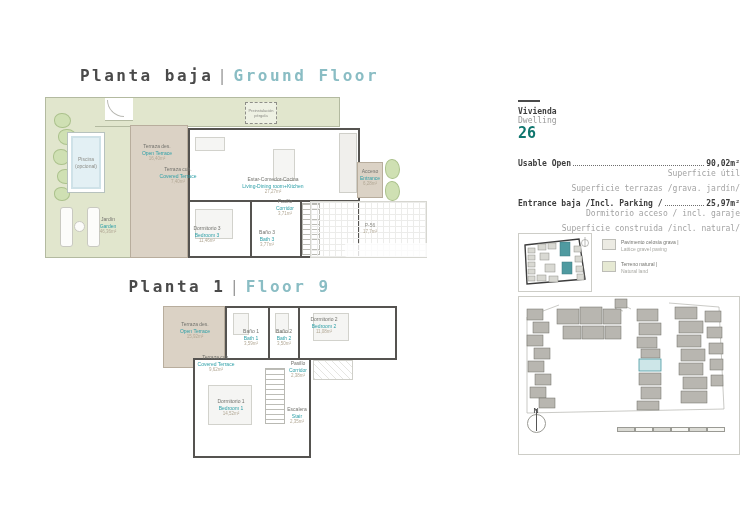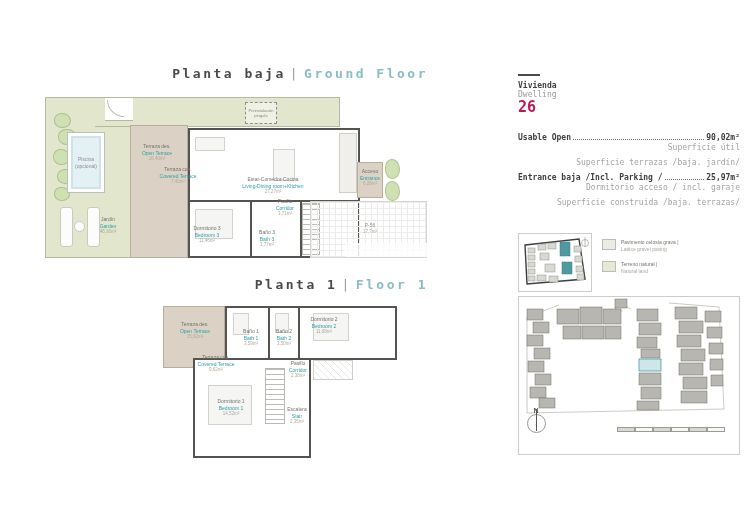--- a/index.html
+++ b/index.html
@@ -1,20 +1,20 @@
 <!DOCTYPE html>
 <html><head>
 <meta charset="utf-8">
 <style>
   html,body{margin:0;padding:0;background:#ffffff;}
   .page{position:relative;width:756px;height:528px;background:#ffffff;overflow:hidden;
         font-family:"DejaVu Sans Mono","Liberation Mono",monospace;color:#4a4a4a;}
   
-  .ptitle{position:absolute;left:45px;width:383px;text-align:right;
-          font-size:13px;font-weight:bold;letter-spacing:2.5px;color:#4a4a4a;white-space:nowrap;}
+  .ptitle{position:absolute;left:38px;width:383px;text-align:center;
+          font-size:16px;font-weight:bold;letter-spacing:2.5px;color:#4a4a4a;white-space:nowrap;}
   .ptitle .sep{color:#9a9a9a;font-weight:normal;margin:0 4px;}
   .ptitle .en{color:#8abdc4;font-weight:bold;}
   
   .plan{position:absolute;}
   .zone{position:absolute;box-sizing:border-box;}
   .garden{background:#e1e6cd;border:1px solid #b3baa0;}
   .tan{background:#dbd2c5;border:1px solid #b8ad9d;}
   .house{background:#ffffff;border:2px solid #555350;}
   .wall{position:absolute;background:#555350;}
   .furn{position:absolute;background:#f5f5f3;border:1px solid #d2d2cc;box-sizing:border-box;}
@@ -41,25 +41,25 @@
            border-top:none;border-right:none;background:transparent;}
   .watermark{position:absolute;background:rgba(255,255,255,.8);border-radius:2px;}
   
   .rlabel{position:absolute;transform:translate(-50%,-50%);text-align:center;
           font-family:"Liberation Sans",sans-serif;font-size:5px;line-height:1.3;white-space:nowrap;}
   .rlabel .es{color:#73736e;display:block;}
   .rlabel .en{color:#2fa0a8;display:block;}
   .rlabel .gy{color:#8f8f89;display:block;}
   .rlabel .ar{color:#b3a996;display:block;font-size:4.5px;}
   
-  .rp{position:absolute;left:518px;top:74px;width:222px;}
+  .rp{position:absolute;left:518px;top:100px;width:222px;}
   .rp-rule{width:22px;height:2px;background:#4a4a4a;margin-bottom:5px;}
   .dw-es{font-size:8px;font-weight:bold;color:#3d3d3d;}
   .dw-en{font-size:8px;color:#9a9a9a;}
-  .dw-num{font-size:15px;font-weight:bold;color:#be185d;line-height:1.1;}
+  .dw-num{font-size:15px;font-weight:bold;color:#0f766e;line-height:1.1;}
   .areas{margin-top:17px;}
   .arow{display:flex;align-items:baseline;font-size:8px;margin-bottom:1px;}
   .arow .lbl{font-weight:bold;color:#3d3d3d;white-space:nowrap;}
   .arow .lead{flex:1;border-bottom:1px dotted #6e6e6e;margin:0 2px 2px 2px;min-width:4px;}
   .arow .val{font-weight:bold;color:#3d3d3d;white-space:nowrap;}
   .asub{font-size:8px;color:#a3a3a3;margin-bottom:6px;white-space:nowrap;text-align:right;}
   
   .miniRow{position:absolute;left:518px;top:233px;width:222px;display:flex;}
   .minimap{width:74px;height:59px;border:1px solid #cdcdc7;background:#fff;box-sizing:border-box;}
   .legend{margin-left:10px;padding-top:6px;}
@@ -176,21 +176,21 @@
         <span class="en">Entrance</span>
         <span class="ar">6,28m²</span>
     </div>
     <div class="rlabel" style="left:325px;top:131px;">
       <span class="gy">P-56</span>
         <span class="ar">17,7m²</span>
     </div>
   </div>
 
   <div class="ptitle" style="top:277px;">
-    <span>Planta 1</span><span class="sep">|</span><span class="en">Floor 1</span>
+    <span>Planta 1</span><span class="sep">|</span><span class="en">Floor 9</span>
   </div>
 
   <div class="plan" style="left:163px;top:303px;width:234px;height:157px;">
     <div class="zone tan" style="left:0;top:3px;width:62px;height:62px;"></div>
     <div class="zone house" style="left:62px;top:3px;width:172px;height:54px;"></div>
     <div class="zone house" style="left:30px;top:55px;width:118px;height:100px;"></div>
     <div class="hatch" style="left:150px;top:57px;width:40px;height:20px;"></div>
     <div class="wall" style="left:105px;top:3px;width:2px;height:52px;"></div>
     <div class="wall" style="left:135px;top:3px;width:2px;height:52px;"></div>
     <div class="furn" style="left:150px;top:10px;width:36px;height:28px;"></div>
@@ -247,28 +247,28 @@
     <div class="dw-en">Dwelling</div>
     <div class="dw-num">26</div>
 
     <div class="areas">
       <div class="arow">
         <span class="lbl">Usable Open</span>
           <span class="lead"></span>
           <span class="val">90,02m²</span>
       </div>
       <div class="asub">Superficie útil</div>
-      <div class="asub">Superficie terrazas /baja. jardín/</div>
+      <div class="asub">Superficie terrazas /grava. jardín/</div>
       <div class="arow">
         <span class="lbl">Entrance baja /Incl. Parking /</span>
           <span class="lead"></span>
           <span class="val">25,97m²</span>
       </div>
       <div class="asub">Dormitorio acceso / incl. garaje</div>
-      <div class="asub">Superficie construida /baja. terrazas/</div>
+      <div class="asub">Superficie construida /incl. natural/</div>
     </div>
   </div>
 
   <div class="miniRow">
     <div class="minimap">
       <svg width="72" height="57" viewBox="0 0 72 57">
         <polygon points="6,11 60,5 66,45 8,50" fill="#ffffff" stroke="#3d3d3d" stroke-width="1.4"></polygon>
         <g fill="#d9d9d3" stroke="#8f8f89" stroke-width="0.5">
           <rect x="9" y="14" width="7" height="5"></rect>
             <rect x="9" y="21" width="7" height="5"></rect>

